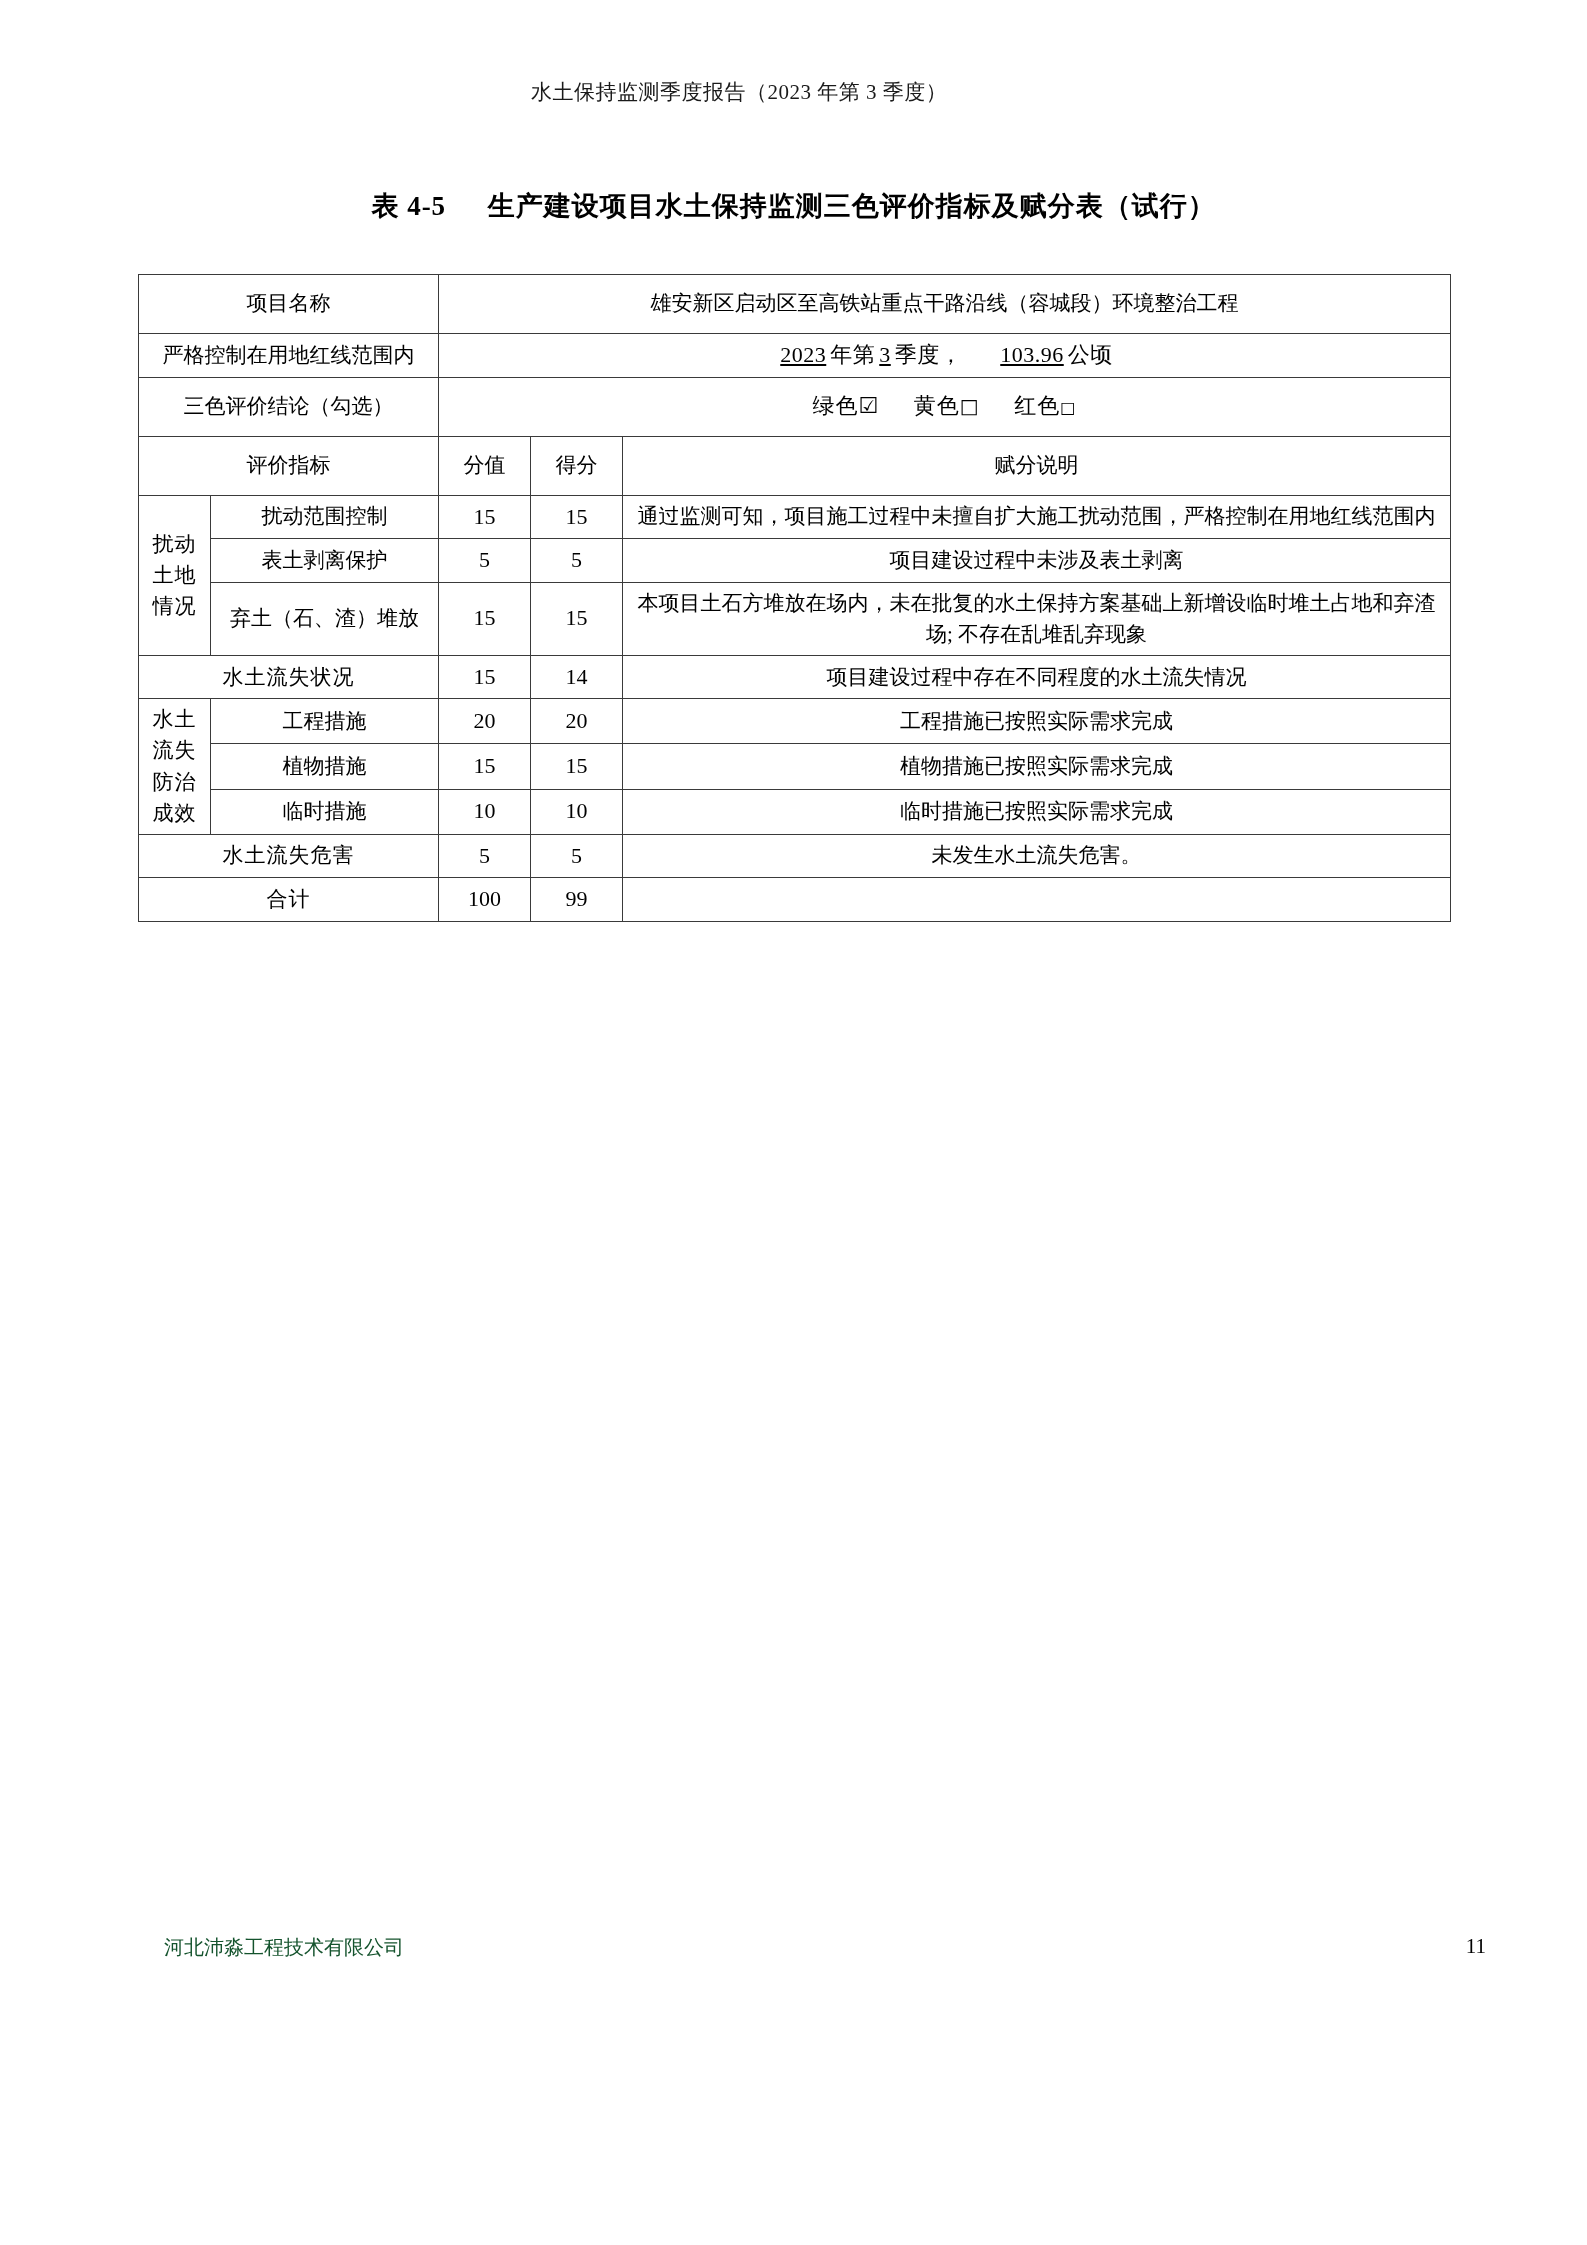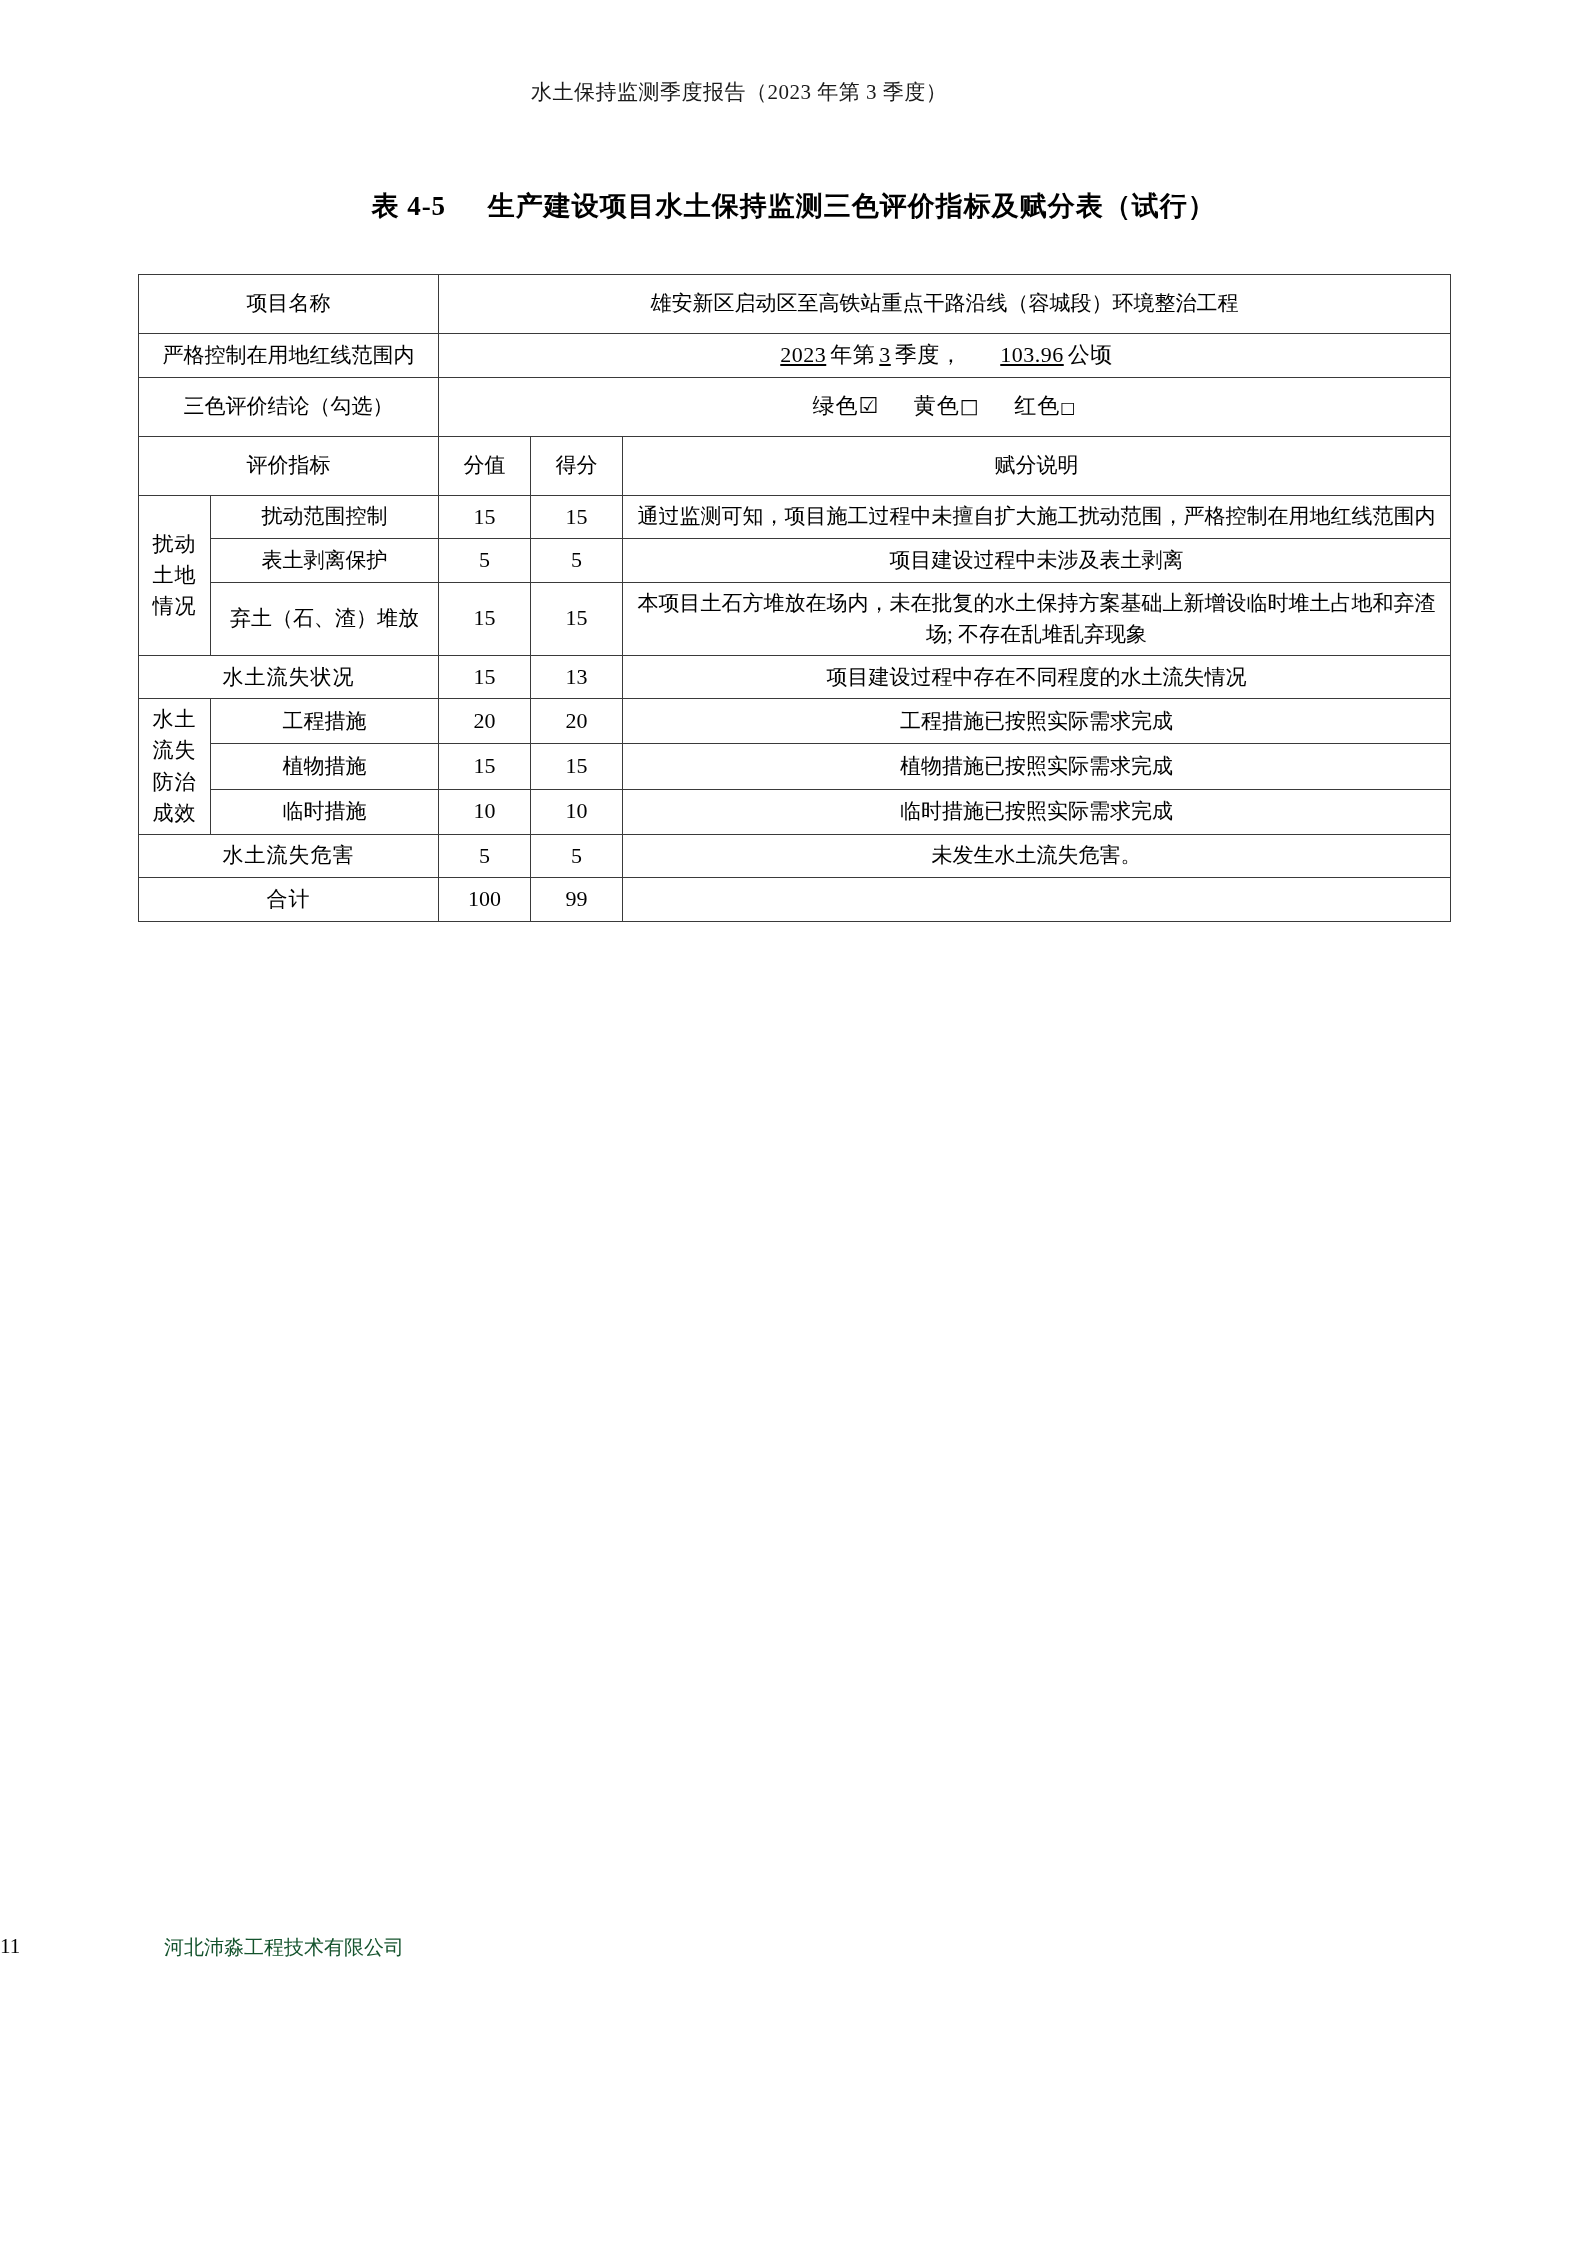--- a/index.html
+++ b/index.html
@@ -124,21 +124,21 @@
     left: 164px;
     top: 1934px;
     font-size: 20px;
     color: #14532d;
   }
   .footer-page {
     position: absolute;
     left: 0;
     top: 1934px;
     width: 1486px;
-    text-align: left;
+    text-align: right;
     font-size: 21px;
     font-family: "Liberation Serif", serif;
   }
 </style>
 </head>
 <body>
 
 <div class="page">
 
   <div class="doc-header">水土保持监测季度报告（2023 年第 3 季度）</div>
@@ -208,21 +208,21 @@
         <tr>
           <td>弃土（石、渣）堆放</td>
           <td class="num">15</td>
           <td class="num">15</td>
           <td class="desc">本项目土石方堆放在场内，未在批复的水土保持方案基础上新增设临时堆土占地和弃渣场; 不存在乱堆乱弃现象</td>
         </tr>
 
         <tr>
           <td colspan="2" class="fullspan">水土流失状况</td>
           <td class="num">15</td>
-          <td class="num">13</td>
+          <td class="num">14</td>
           <td class="desc">项目建设过程中存在不同程度的水土流失情况</td>
         </tr>
 
         <tr>
           <td rowspan="3" class="cat-cell">水土流失防治成效</td>
           <td>工程措施</td>
           <td class="num">20</td>
           <td class="num">20</td>
           <td class="desc">工程措施已按照实际需求完成</td>
         </tr>

